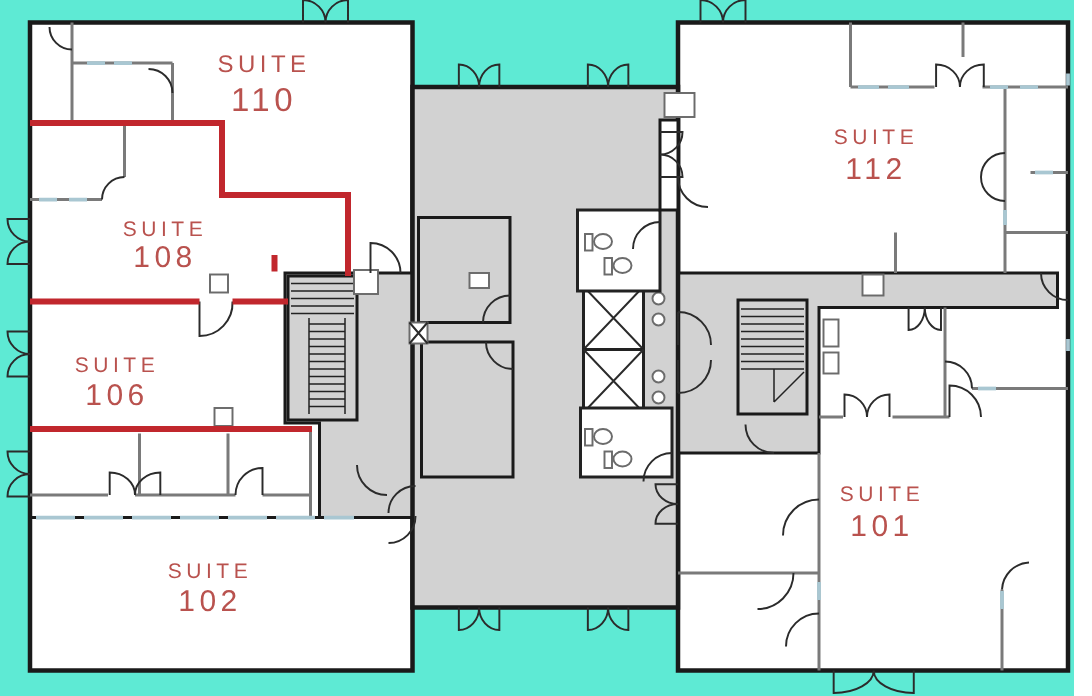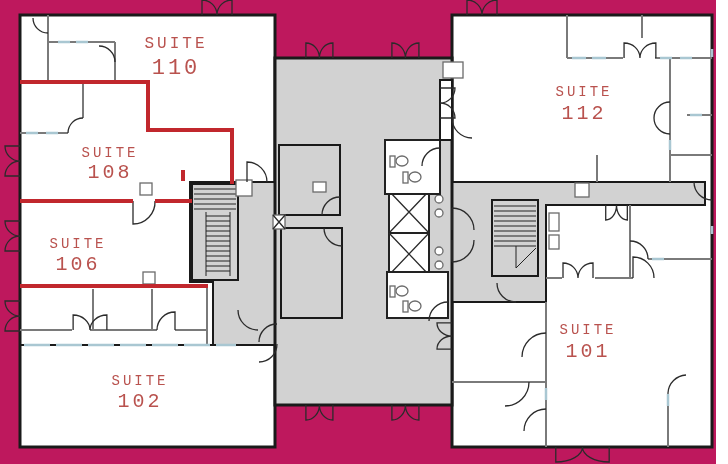--- a/index.html
+++ b/index.html
@@ -1,17 +1,17 @@
 <!DOCTYPE html>
 <html><head>
 <meta charset="utf-8">
 <style>
   html,body{margin:0;padding:0;background:#ffffff;}
-  .stage{position:relative;width:716px;height:464px;background:#be185d;overflow:hidden;
-         font-family:Liberation Mono, monospace;}
+  .stage{position:relative;width:716px;height:464px;background:#5eead4;overflow:hidden;
+         font-family:Liberation Sans, sans-serif;}
   svg{position:absolute;left:0;top:0;}
   .wing{fill:#ffffff;stroke:#1a1a1a;stroke-width:3;}
   .grayblk{fill:#d2d2d2;stroke:#1a1a1a;stroke-width:3;}
   .grayblk2{fill:#d2d2d2;stroke:#1a1a1a;stroke-width:2;}
   .wall{stroke:#1a1a1a;stroke-width:2;fill:none;}
   .part{stroke:#7a7a7a;stroke-width:2;fill:none;}
   .door{stroke:#2b2b2b;stroke-width:1.3;fill:none;}
   .glz{stroke:#a9c7d2;stroke-width:2.5;fill:none;}
   .red{stroke:#c1272d;stroke-width:4;fill:none;}
   .fix{fill:#ffffff;stroke:#6b6b6b;stroke-width:1.3;}

